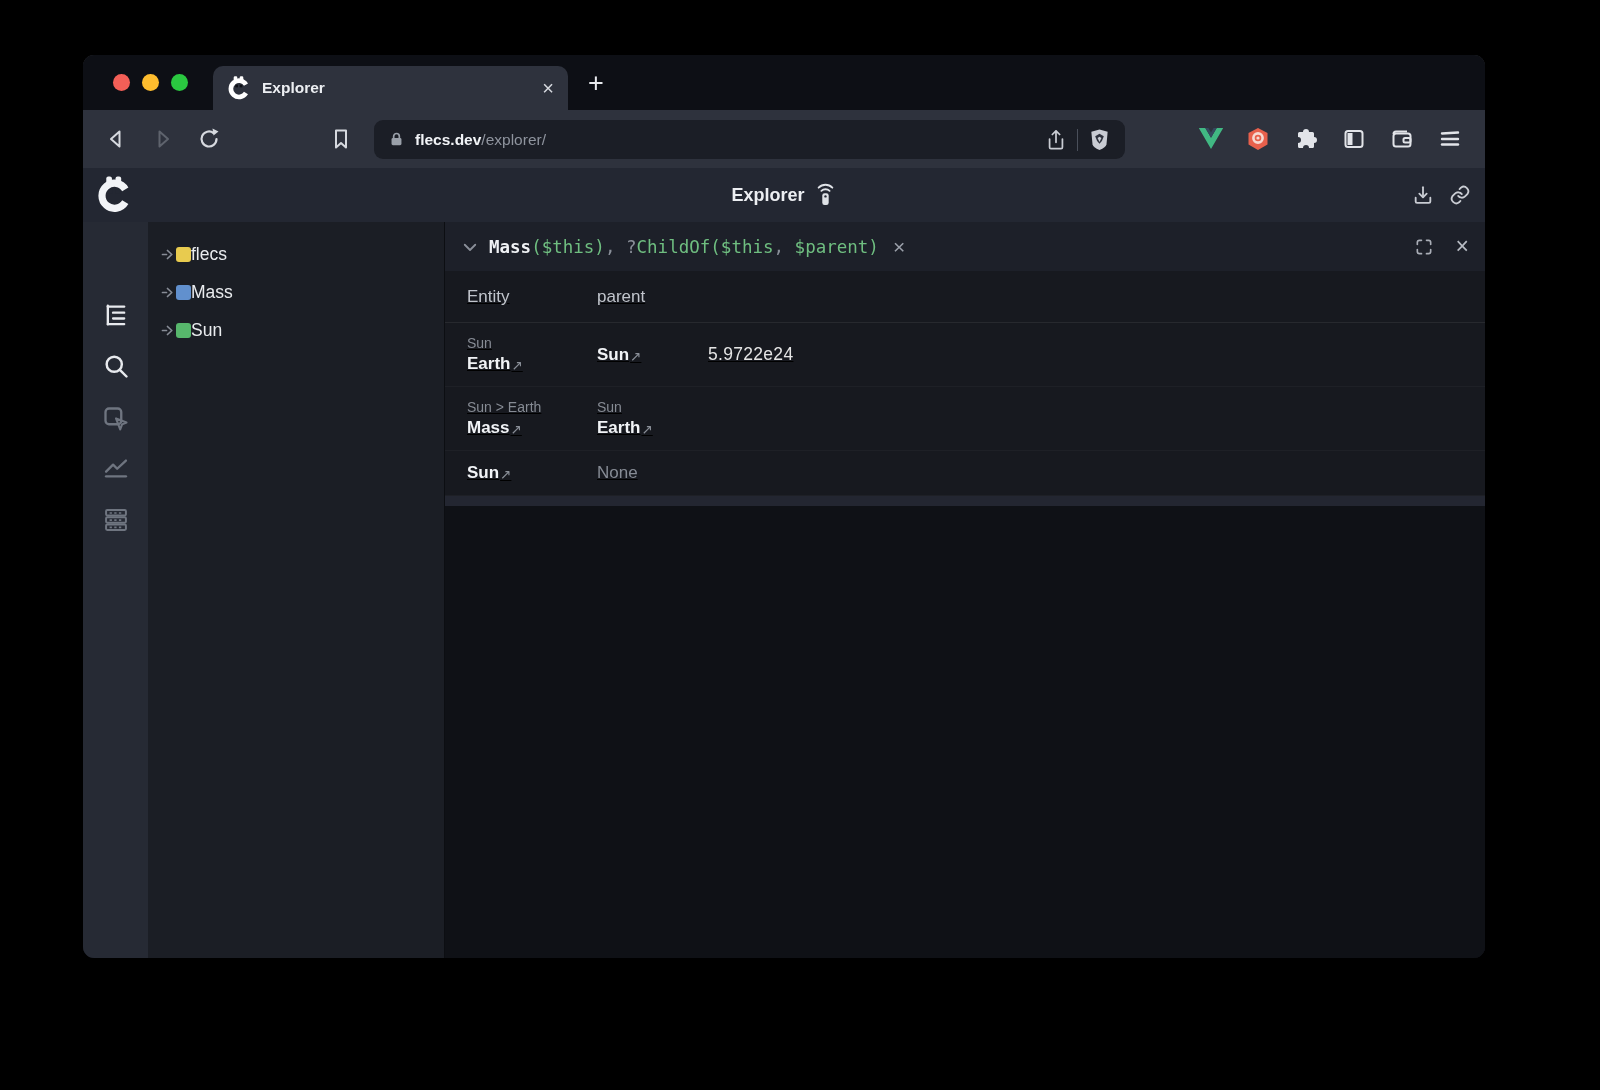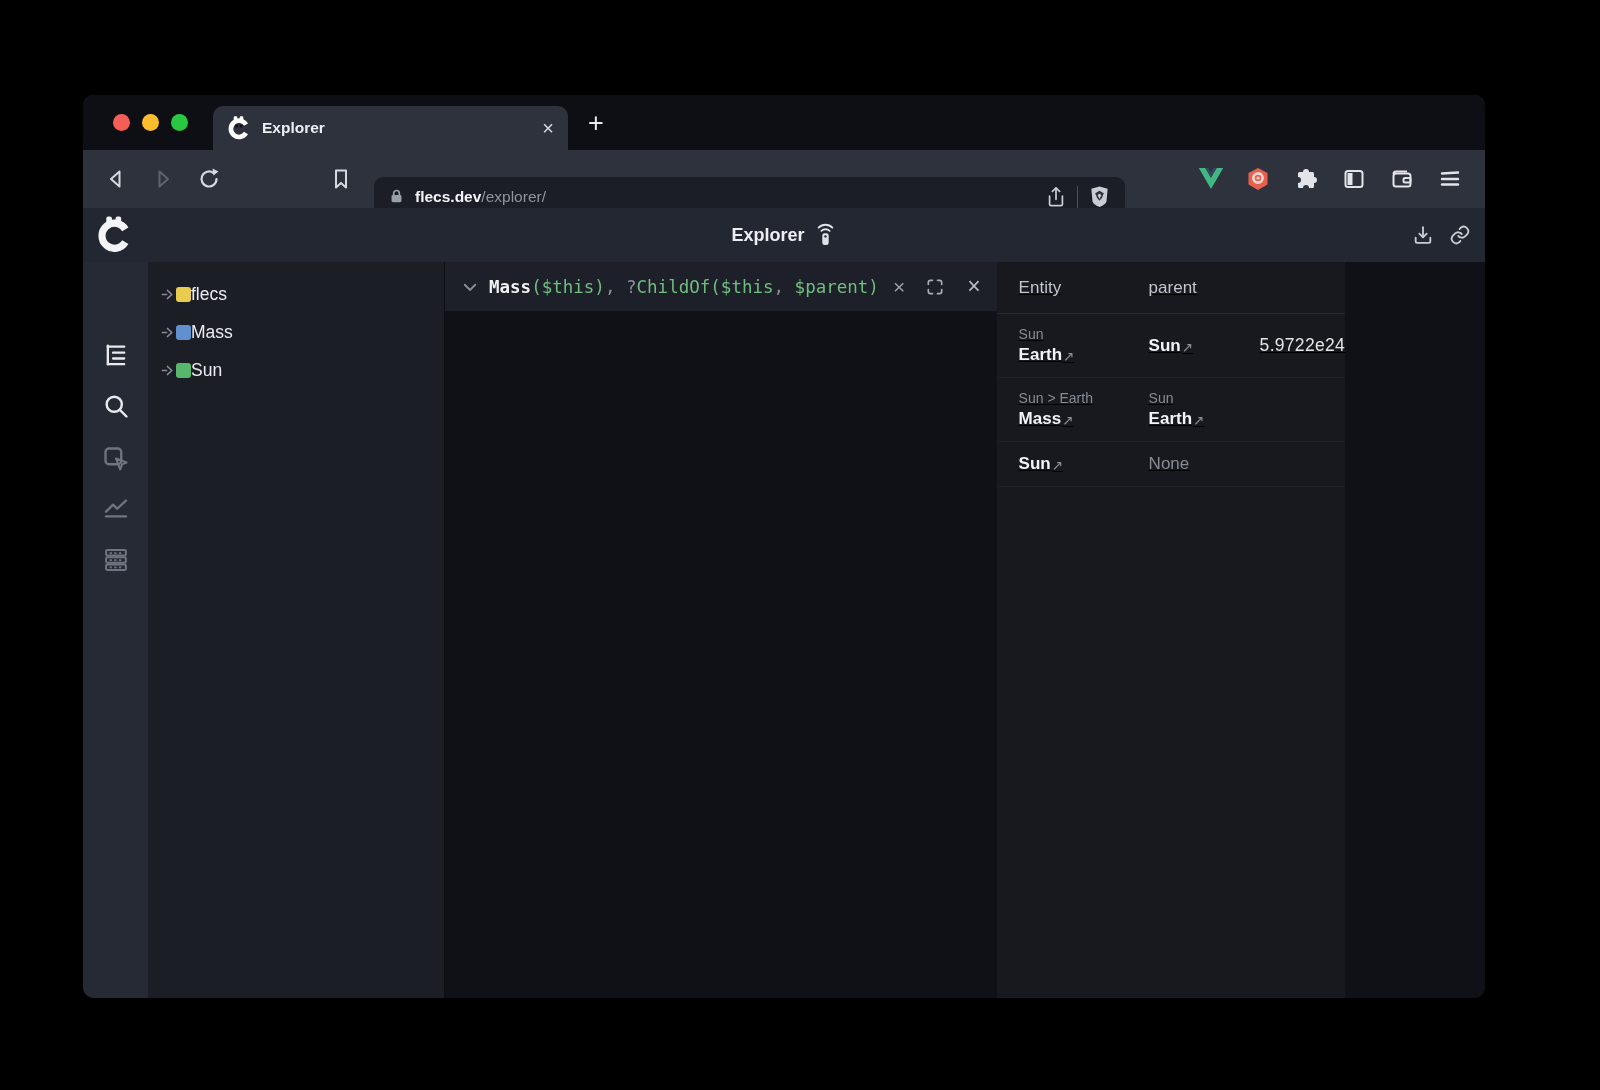--- a/index.html
+++ b/index.html
@@ -1,34 +1,34 @@
 <!DOCTYPE html>
 <html><head>
 <meta charset="utf-8">
 <style>
   html,body{margin:0;padding:0;background:#000;width:1600px;height:1090px;overflow:hidden;
     font-family:"Liberation Sans",sans-serif;-webkit-font-smoothing:antialiased;}
   .window{position:absolute;left:83px;top:55px;width:1402px;height:903px;border-radius:11px;
     overflow:hidden;background:#101116;display:flex;flex-direction:column;
-    box-shadow:inset 0 1px 0 rgba(255,255,255,.16),0 30px 80px rgba(0,0,0,.9);margin-top:40px;}
+    box-shadow:inset 0 1px 0 rgba(255,255,255,.16),0 30px 80px rgba(0,0,0,.9);}
   
   .tabstrip{height:55px;background:#0D0F15;position:relative;flex:none;}
   .lights{position:absolute;left:30px;top:19px;display:flex;gap:12px;}
   .light{width:17px;height:17px;border-radius:50%;}
   .light.red{background:#F35F57;}.light.yellow{background:#FDBC2E;}.light.green{background:#2AC840;}
   .tab{position:absolute;left:130px;top:11px;width:355px;height:44px;background:#2E323D;
     border-radius:10px 10px 0 0;display:flex;align-items:center;padding:0 14px;gap:11px;box-sizing:border-box;}
   .tab-title{flex:1;color:#ECEEF2;font-size:15.5px;font-weight:700;}
   .tab-close{color:#D7DAE0;font-size:20px;line-height:1;cursor:default;}
   .newtab{position:absolute;left:505px;top:13px;color:#E8EAEE;font-size:27px;font-weight:400;}
   
   .toolbar{height:58px;background:#2E323D;position:relative;flex:none;}
   .tbtn{position:absolute;top:17px;width:24px;height:24px;color:#D6D9DF;}
   .tbtn.dim{color:#5E636D;}
-  .urlbar{position:absolute;left:291px;top:27px;width:751px;height:39px;background:#1B1E26;
+  .urlbar{position:absolute;left:291px;top:10px;width:751px;height:39px;background:#1B1E26;
     border-radius:9px;display:flex;align-items:center;padding:0 14px;box-sizing:border-box;gap:10px;}
   .url-text{font-size:15.5px;white-space:nowrap;}
   .url-domain{color:#F2F4F7;font-weight:700;}
   .url-path{color:#8F949E;font-weight:400;}
   .url-spacer{flex:1;}
   .url-divider{width:1px;height:22px;background:#4A4F5A;}
   .extras{position:absolute;left:1115px;top:0;height:58px;display:flex;align-items:center;gap:24px;}
   .ext{width:24px;height:24px;color:#E2E4E9;}
   
   .appheader{height:54px;background:#232732;position:relative;flex:none;}
@@ -44,21 +44,21 @@
   .rail-btn{position:absolute;left:50%;transform:translateX(-50%);width:28px;height:28px;color:#6F7580;}
   .rail-btn.active{color:#E8EAEE;}
   .pill{position:absolute;left:-2px;width:8px;height:27px;border-radius:4px;}
   .treepanel{width:297px;background:#1B1E25;border-right:1px solid #0C0E12;
     padding-top:13px;flex:none;box-sizing:border-box;}
   .tree-item{height:38px;display:flex;align-items:center;padding-left:13px;}
   .tw-arrow{width:15px;height:15px;color:#878C96;flex:none;}
   .swatch{width:15px;height:15px;border-radius:3px;flex:none;}
   .tree-label{color:#EAECEF;font-size:17.5px;font-weight:500;}
   
-  .querypanel{flex:1;background:#0F1116;display:flex;flex-direction:row;min-width:0;}
+  .querypanel{flex:1;background:#0F1116;display:flex;flex-direction:column;min-width:0;}
   .querybar{height:49px;background:#1D2029;display:flex;align-items:center;
     padding:0 16px;gap:10px;flex:none;}
   .qchev{width:18px;height:18px;color:#8A8F99;flex:none;}
   .qtext{font-family:"DejaVu Sans Mono","Liberation Mono",monospace;font-size:17.5px;white-space:pre;}
   .seg-plain{color:#F0F2F5;font-weight:700;}
   .seg-green{color:#6FBE80;}
   .seg-muted{color:#8A8F99;}
   .q-remove{color:#9BA0AA;font-size:21px;line-height:1;margin-left:4px;}
   .q-spacer{flex:1;}
   .q-expand{width:20px;height:20px;color:#A9ADB6;margin-right:12px;}

